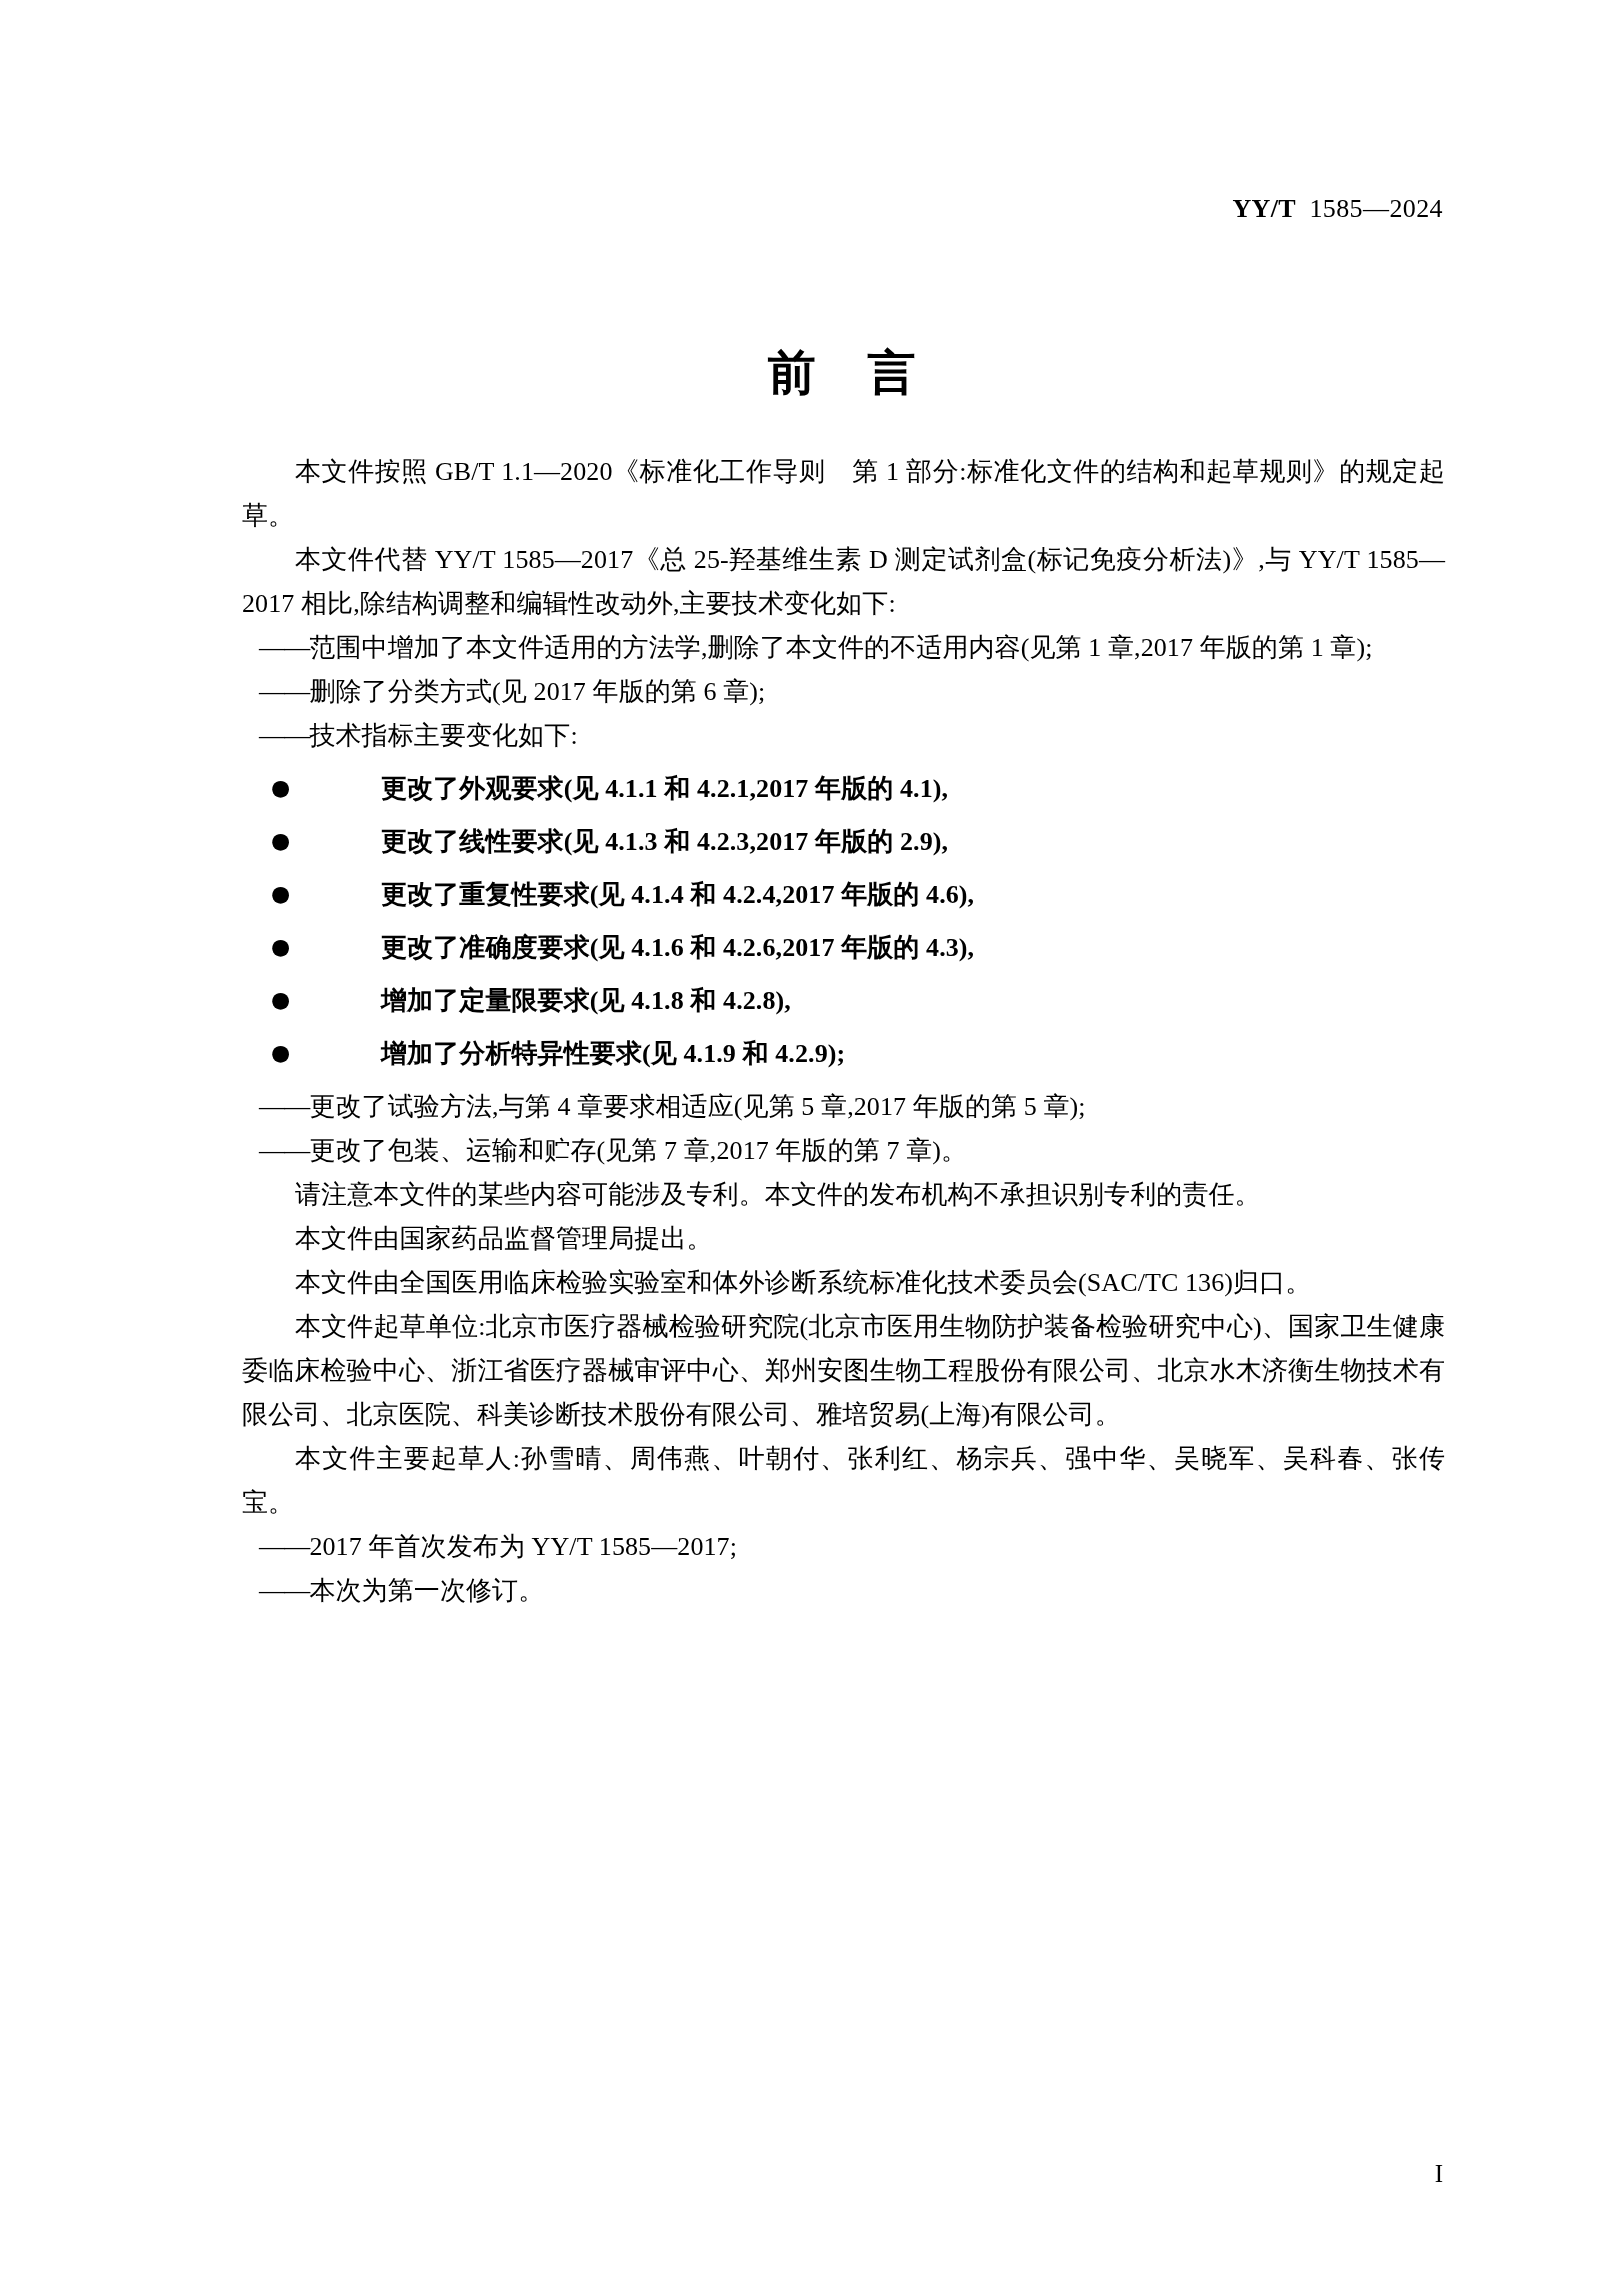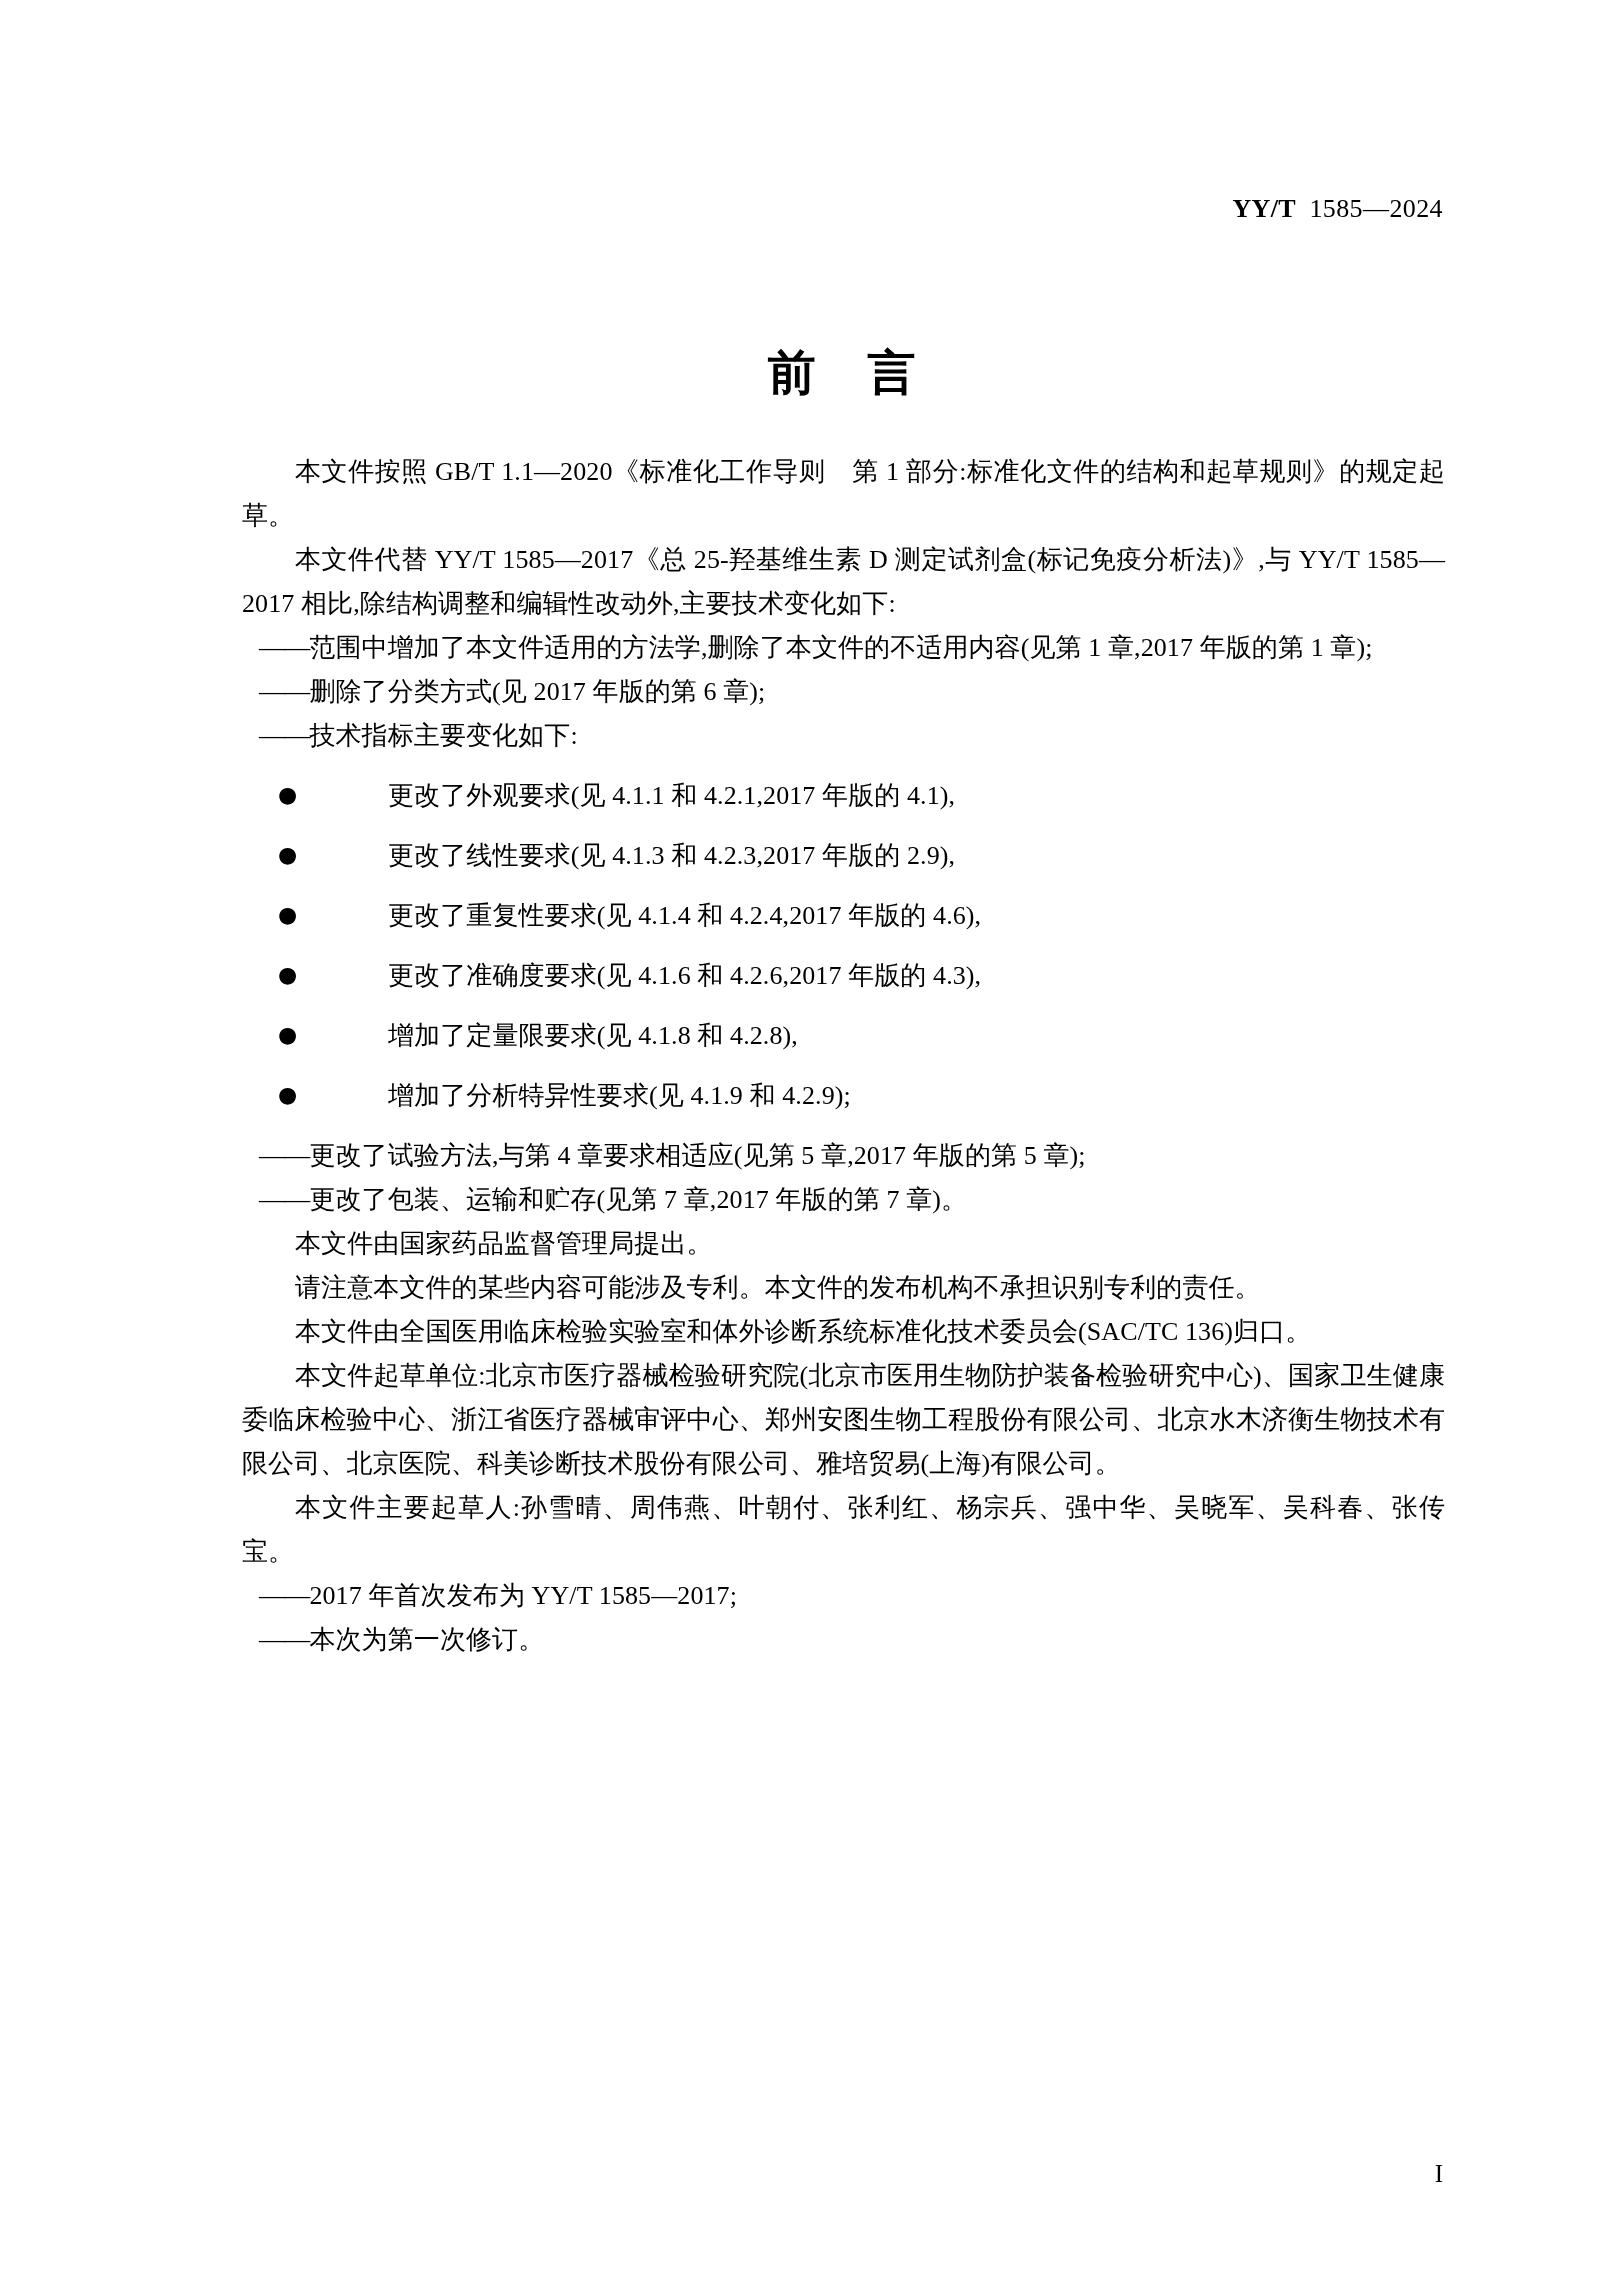--- a/index.html
+++ b/index.html
@@ -83,26 +83,27 @@
     text-align: justify;
     text-justify: inter-ideograph;
     letter-spacing: 0.1px;
   }
   .dash-item .lead {
     letter-spacing: -0.8px;
   }
 
   
   .bullet-item {
-    margin: 16px;
+    margin: 9px;
     padding-left: 130px;
     text-indent: -55px;
     text-align: left;
     letter-spacing: 0.1px;
     white-space: nowrap;
+    font-weight: bold;
   }
   .bullet-item .dot {
     display: inline-block;
     width: 55px;
     font-size: 22px;
     line-height: 1;
     vertical-align: 2.5px;
     font-family: "DejaVu Sans", "Liberation Sans", sans-serif;
   }
 
@@ -151,23 +152,23 @@
 
 
     <p class="bullet-item"><span class="dot">●</span><span>增加了定量限要求(见 4.1.8 和 4.2.8),</span></p>
 
     <p class="bullet-item"><span class="dot">●</span><span>增加了分析特异性要求(见 4.1.9 和 4.2.9);</span></p>
 
     <p class="dash-item"><span class="lead">——</span><span>更改了试验方法,与第 4 章要求相适应(见第 5 章,2017 年版的第 5 章);</span></p>
 
     <p class="dash-item"><span class="lead">——</span><span>更改了包装、运输和贮存(见第 7 章,2017 年版的第 7 章)。</span></p>
 
+    <p class="para">请注意本文件的某些内容可能涉及专利。本文件的发布机构不承担识别专利的责任。</p>
+
     <p class="para">本文件由国家药品监督管理局提出。</p>
-
-    <p class="para">请注意本文件的某些内容可能涉及专利。本文件的发布机构不承担识别专利的责任。</p>
 
     <p class="para">本文件由全国医用临床检验实验室和体外诊断系统标准化技术委员会(SAC/TC 136)归口。</p>
 
     <p class="para">本文件起草单位:北京市医疗器械检验研究院(北京市医用生物防护装备检验研究中心)、国家卫生健康委临床检验中心、浙江省医疗器械审评中心、郑州安图生物工程股份有限公司、北京水木济衡生物技术有限公司、北京医院、科美诊断技术股份有限公司、雅培贸易(上海)有限公司。</p>
 
     <p class="para">本文件主要起草人:孙雪晴、周伟燕、叶朝付、张利红、杨宗兵、强中华、吴晓军、吴科春、张传宝。</p>
 
 
     <p class="dash-item"><span class="lead">——</span><span>2017 年首次发布为 YY/T 1585—2017;</span></p>
 

